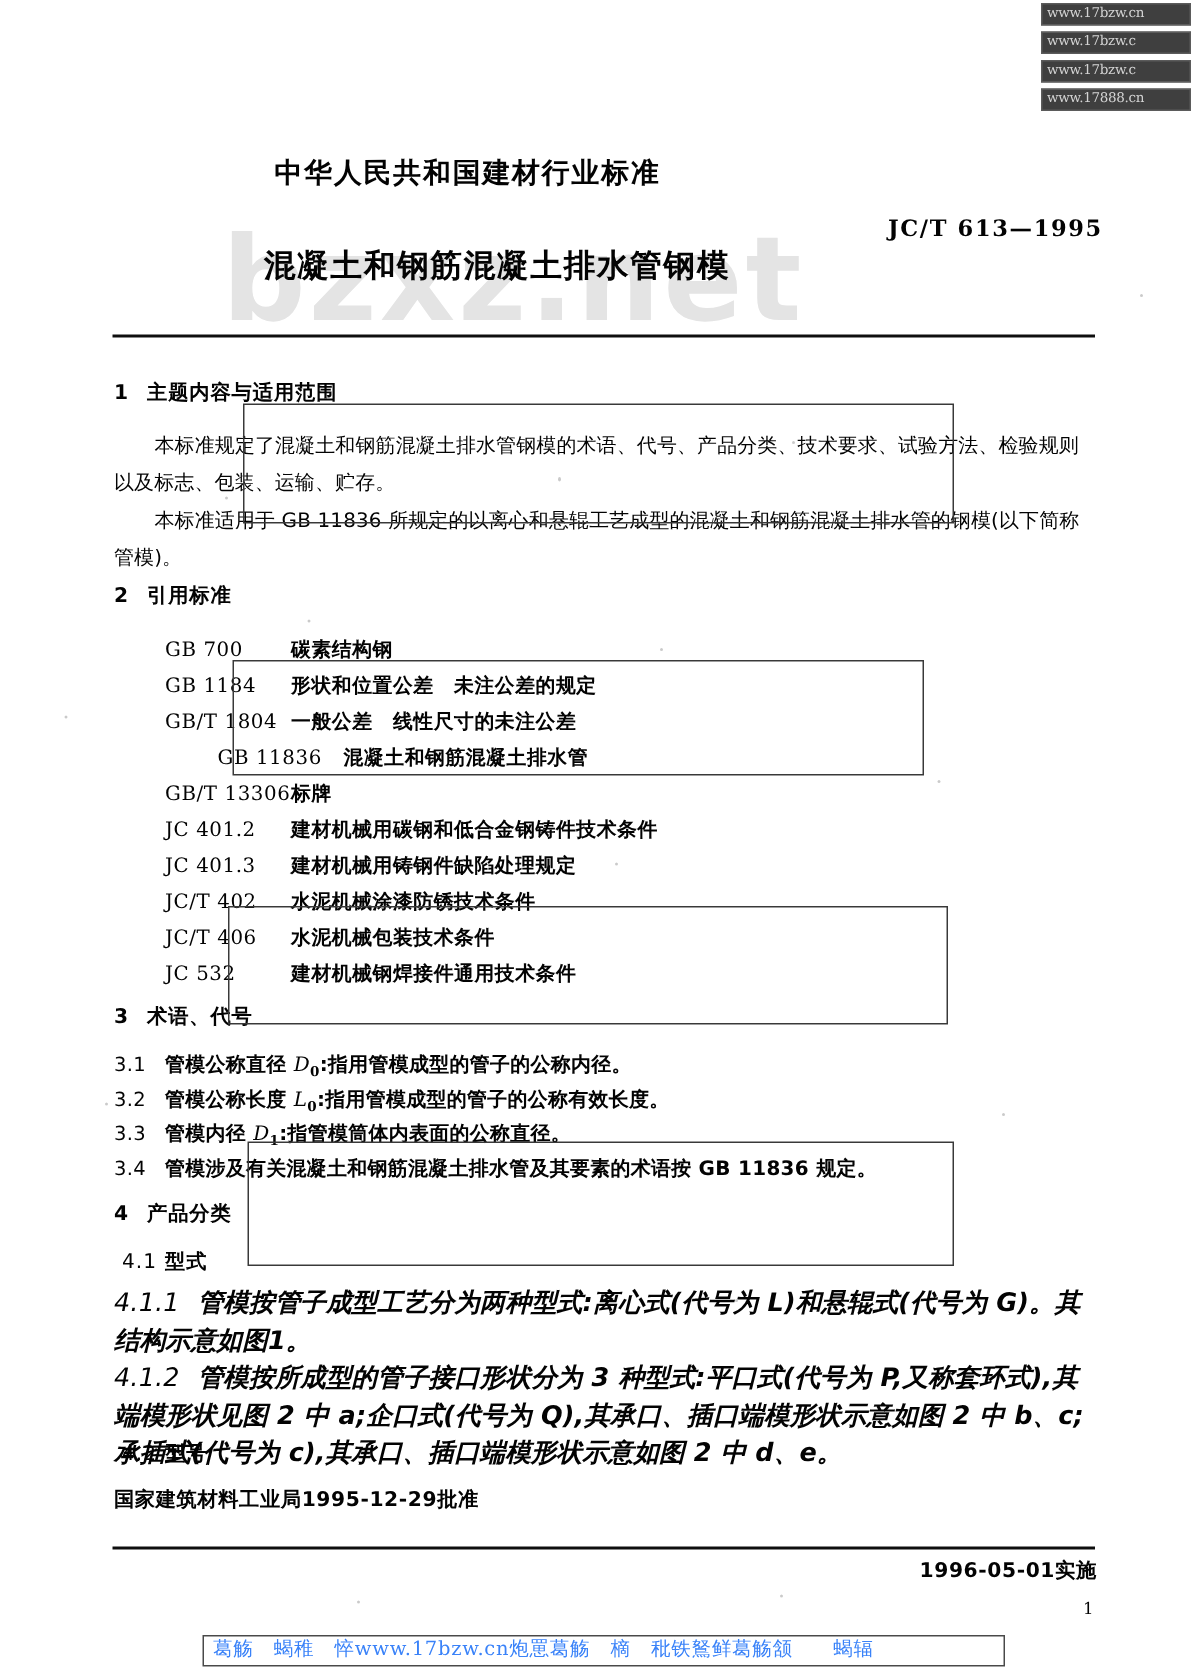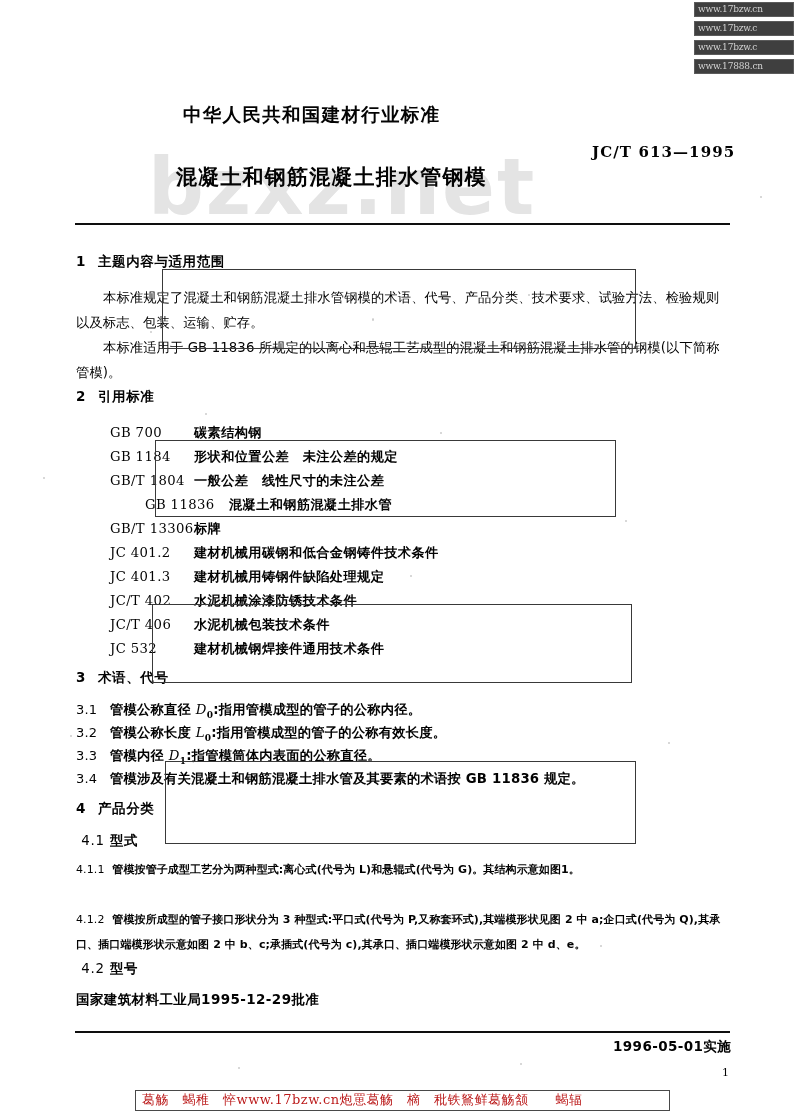--- a/index.html
+++ b/index.html
@@ -168,24 +168,25 @@
     font-style: italic;
     font-weight: normal;
   }
   .term-line sub {
     font-size: 9px;
     font-family: "DejaVu Serif", "Liberation Serif", serif;
     font-style: normal;
   }
   .clause {
     position: absolute;
-    font-size: 11px;
+    font-size: 17px;
     line-height: 25px;
     letter-spacing: 0.1px;
     font-weight: bold;
+    font-style: italic;
   }
   .clause .cnum {
     font-family: "DejaVu Sans", "Liberation Sans", sans-serif;
     font-weight: normal;
   }
   .sub-head {
     position: absolute;
     font-size: 13.4px;
     font-weight: bold;
     letter-spacing: 0.7px;
@@ -242,21 +243,21 @@
     border: 1.6px solid #4a4a4a;
     background: #ffffff;
     overflow: hidden;
     white-space: nowrap;
   }
   .bottom-wm span {
     display: block;
     font-family: "DejaVu Serif", "Liberation Serif", serif;
     font-size: 13px;
     line-height: 18px;
-    color: #b91c1c;
+    color: #3b82f6;
     padding-left: 6px;
     letter-spacing: 0.5px;
   }
 </style>
 </head>
 <body>
 
 <div id="page">
 
   <div class="wm-box-stack">

